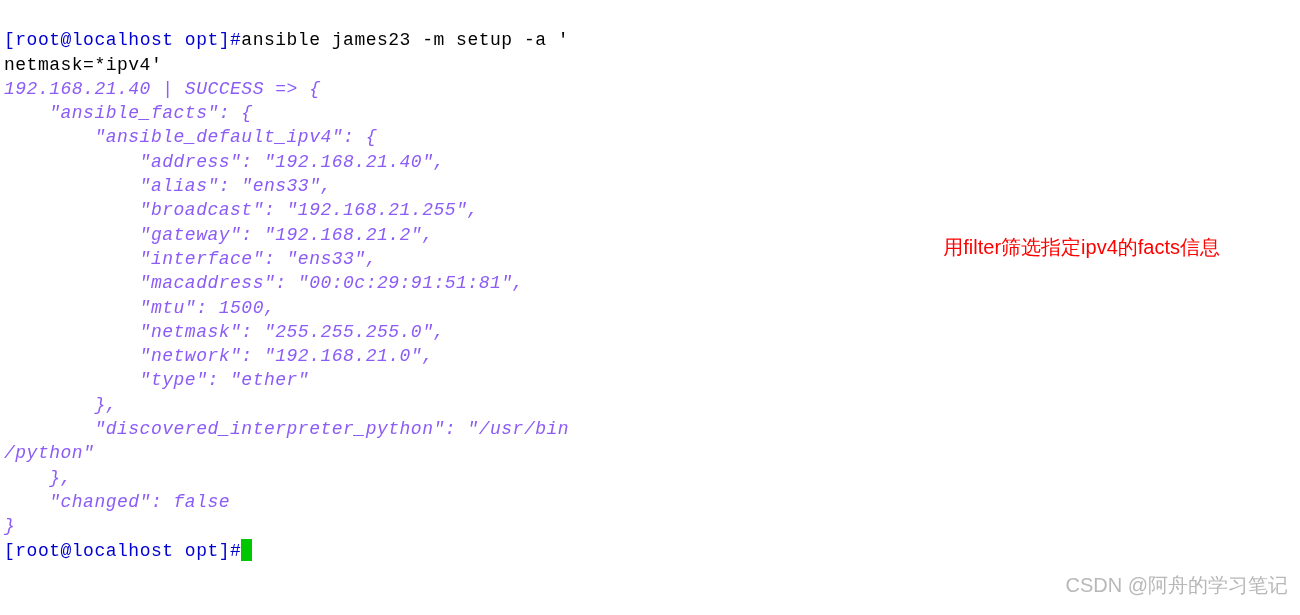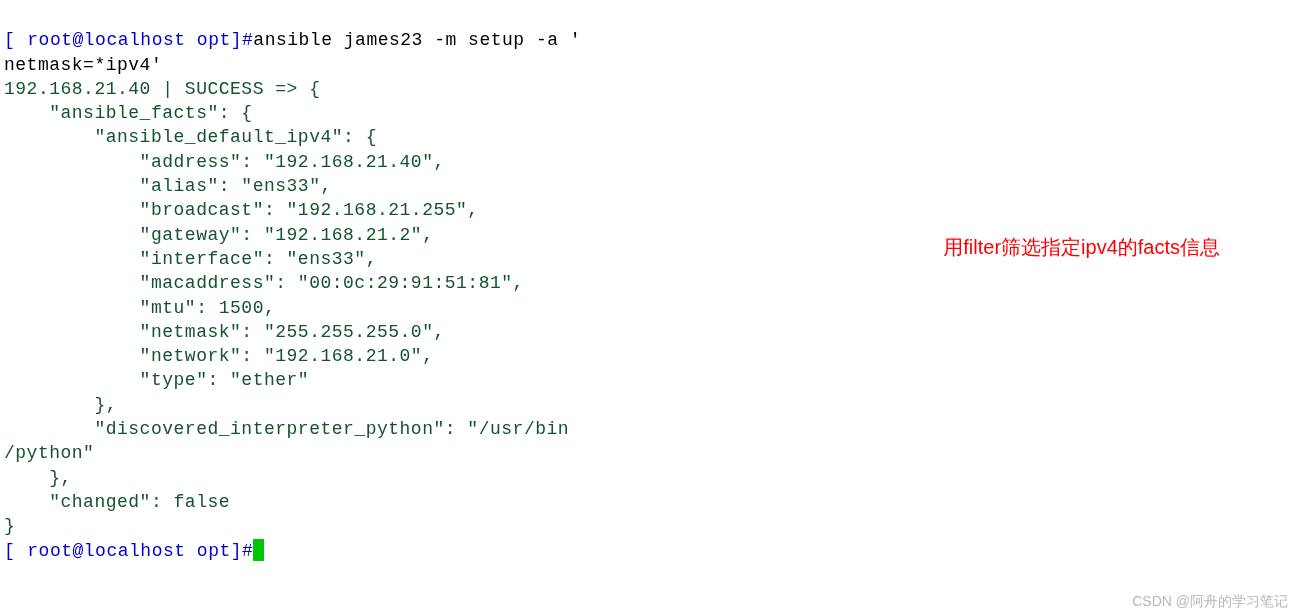--- a/index.html
+++ b/index.html
@@ -12,45 +12,45 @@
       width: 1300px;
       height: 615px;
       box-sizing: border-box;
       position: relative;
     }
     .terminal {
       white-space: pre;
       letter-spacing: 0.5px;
     }
     .prompt-bracket { color: #0000d0; }
-    .prompt-text { color: #0000d0; margin-left: 12px; }
+    .prompt-text { color: #0000d0; }
     .command { color: #000000; text-align: center; }
-    .success { color: #14532d; }
+    .success { color: #8b5cf6; font-style: italic; }
     .cursor {
       display: inline-block;
       width: 11px;
       height: 22px;
       background: #00c800;
       vertical-align: text-bottom;
     }
     .annotation {
       position: absolute;
       color: #ff0000;
       font-family: "Microsoft YaHei", "SimSun", sans-serif;
       font-size: 20px;
       right: 80px;
       top: 234px;
     }
     .watermark {
       position: absolute;
-      bottom: 4px;
+      bottom: 16px;
       right: 12px;
       color: #b8b8b8;
       font-family: "Microsoft YaHei", sans-serif;
-      font-size: 14px;
+      font-size: 20px;
     }
   </style>
 </head>
 <body>
 
 <div class="terminal">
 <span><span class="prompt-bracket">[</span><span class="prompt-text">root@localhost opt</span><span class="prompt-bracket">]#</span><span class="command">ansible james23 -m setup -a '</span></span>
 <span class="command">netmask=*ipv4'</span>
 <span class="success">192.168.21.40 | SUCCESS =&gt; {</span>
 <span class="success">    "ansible_facts": {</span>

